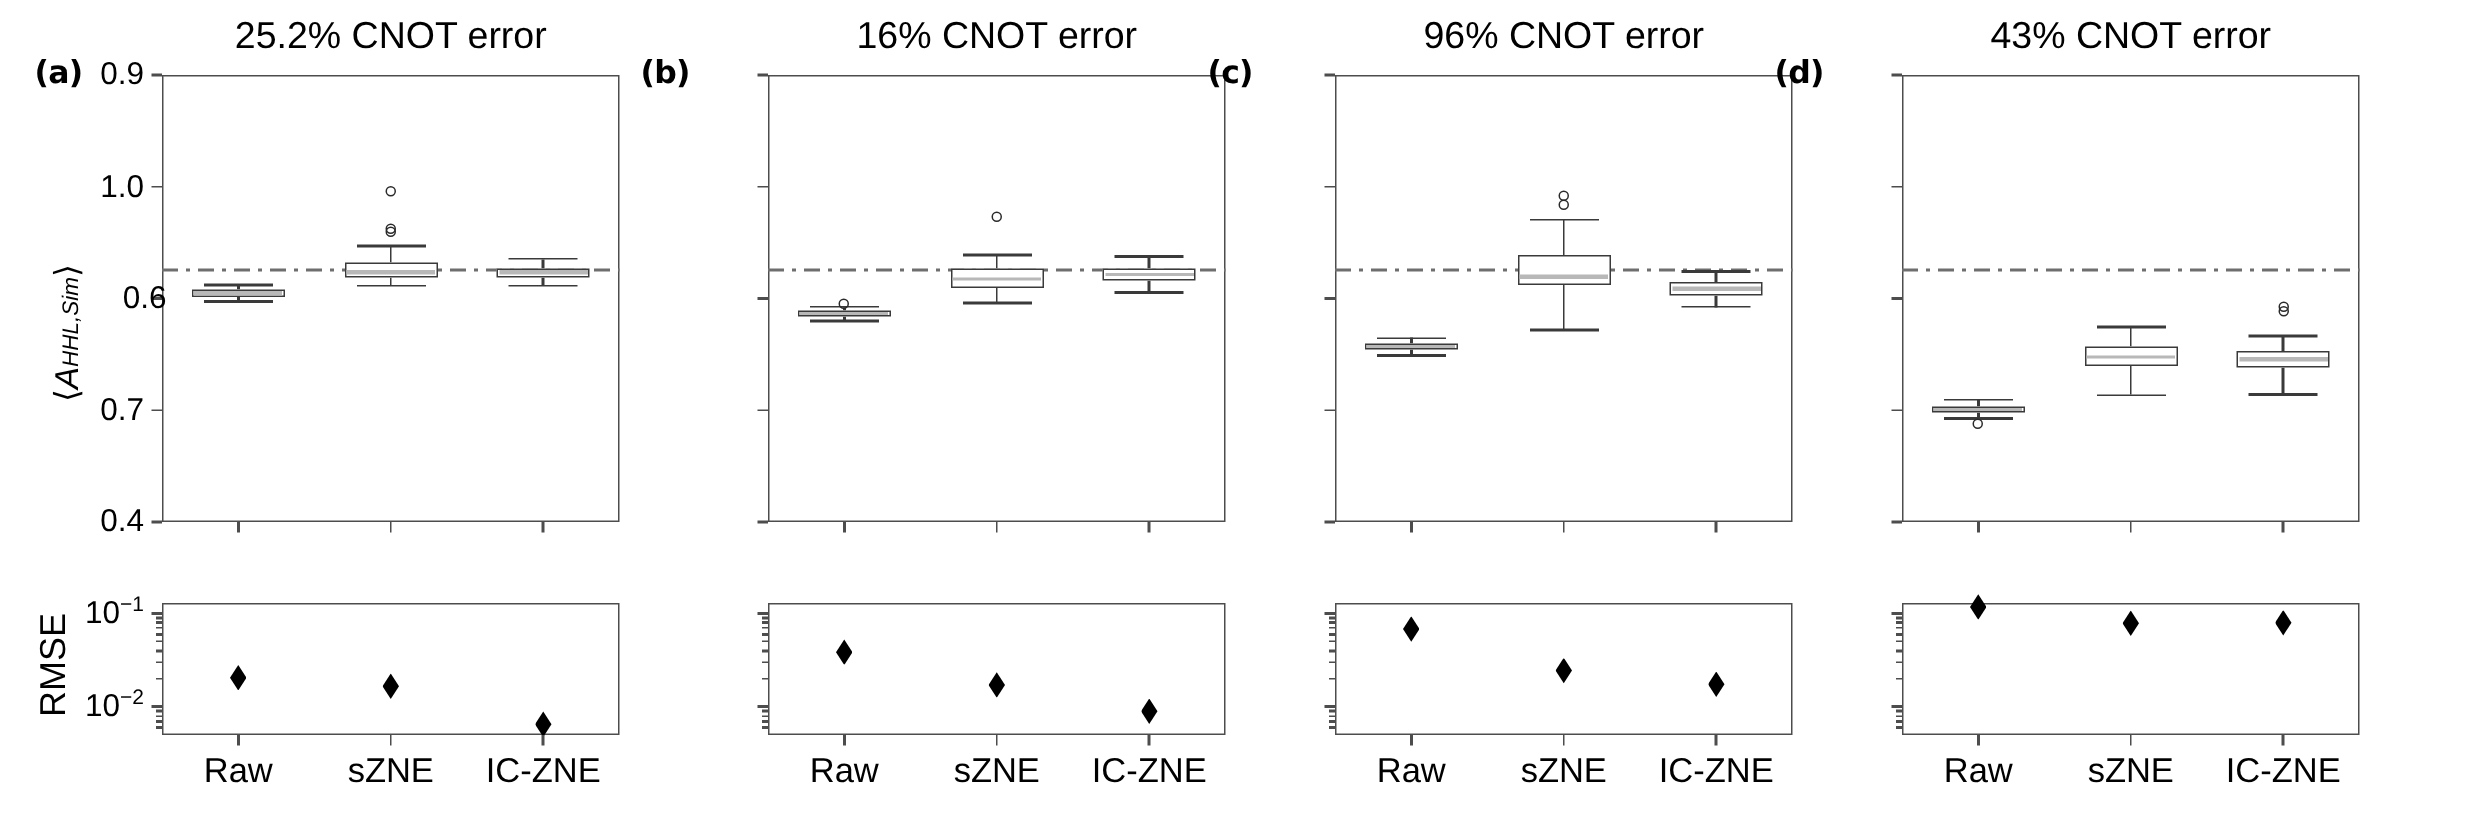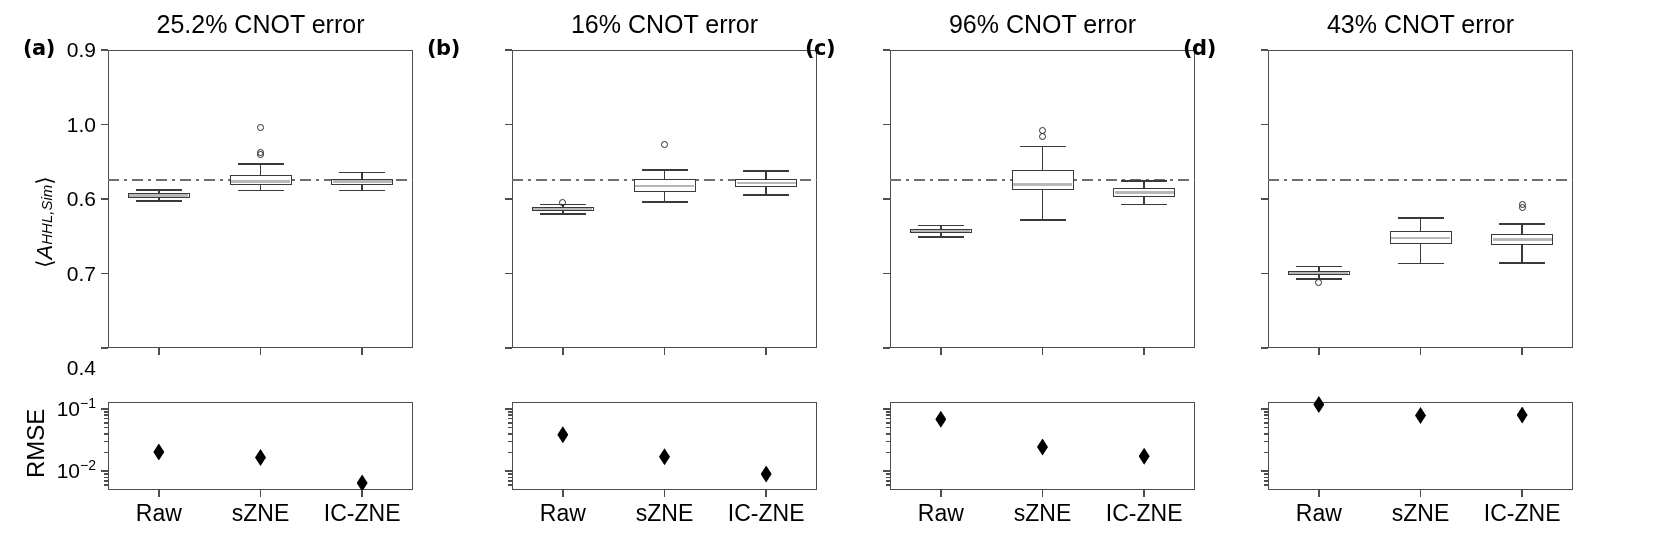--- a/index.html
+++ b/index.html
@@ -87,25 +87,25 @@
   <div id="panels">
       <div class="panel-letter" style="left: 23px; top: 38px;">(a)</div>
       <div class="panel-title" style="left: 108px; width: 305px; top: 12px;">25.2% CNOT error</div>
       <div class="axes" style="left: 108px; top: 50px; width: 305px; height: 298px;"></div>
       <div class="axes" style="left: 108px; top: 402px; width: 305px; height: 88px;"></div>
       <div class="ytick" style="left: 101px; top: 49.2px;"></div>
       <div class="yticklabel" style="left: 46px; width: 50px; top: 39px;">0.9</div>
       <div class="ytick" style="left: 101px; top: 123.7px;"></div>
       <div class="yticklabel" style="left: 46px; width: 50px; top: 113.5px;">1.0</div>
       <div class="ytick" style="left: 101px; top: 198.2px;"></div>
-      <div class="yticklabel" style="left: 46px; width: 50px; top: 188px; text-align: right;">0.6</div>
+      <div class="yticklabel" style="left: 61px; width: 50px; top: 188px; text-align: right;">0.6</div>
       <div class="ytick" style="left: 101px; top: 272.7px;"></div>
       <div class="yticklabel" style="left: 46px; width: 50px; top: 262.5px;">0.7</div>
       <div class="ytick" style="left: 101px; top: 347.2px;"></div>
-      <div class="yticklabel" style="left: 46px; width: 50px; top: 337px; margin-top: 20px;">0.4</div>
+      <div class="yticklabel" style="left: 46px; width: 50px; top: 337px;">0.4</div>
       <div class="ytick" style="left: 101px; top: 408.286px;"></div>
       <div class="yticklabel" style="left: 30px; width: 66px; top: 398.086px;">10<sup>−1</sup></div>
       <div class="ytick" style="left: 101px; top: 470.478px;"></div>
       <div class="yticklabel" style="left: 30px; width: 66px; top: 460.278px;">10<sup>−2</sup></div>
       <div class="ytick minor" style="left: 104px; top: 411.232px;"></div>
       <div class="ytick minor" style="left: 104px; top: 414.413px;"></div>
       <div class="ytick minor" style="left: 104px; top: 418.02px;"></div>
       <div class="ytick minor" style="left: 104px; top: 422.184px;"></div>
       <div class="ytick minor" style="left: 104px; top: 427.108px;"></div>
       <div class="ytick minor" style="left: 104px; top: 433.135px;"></div>

